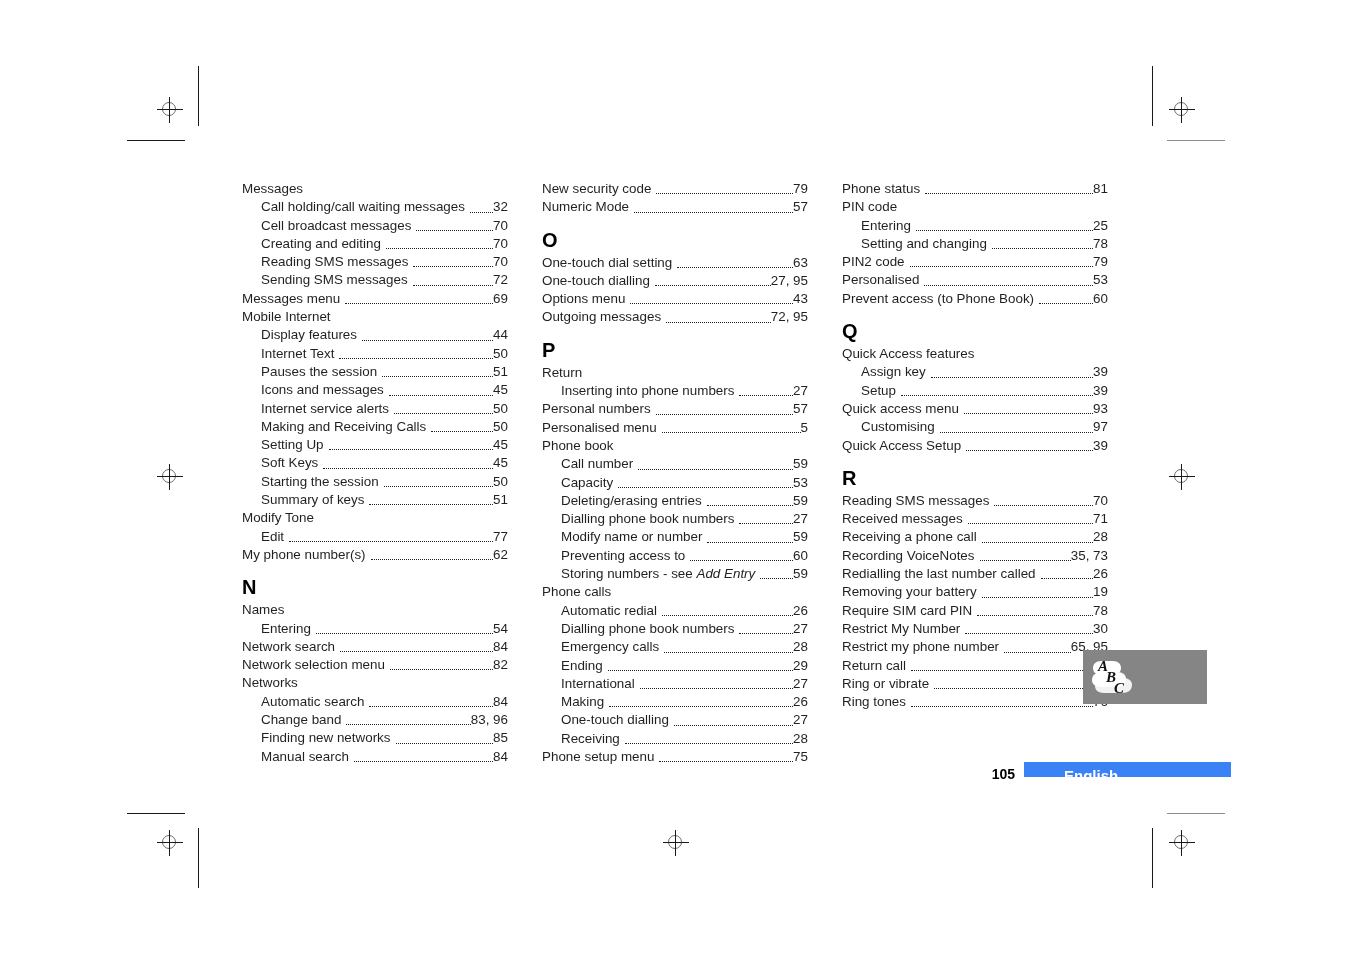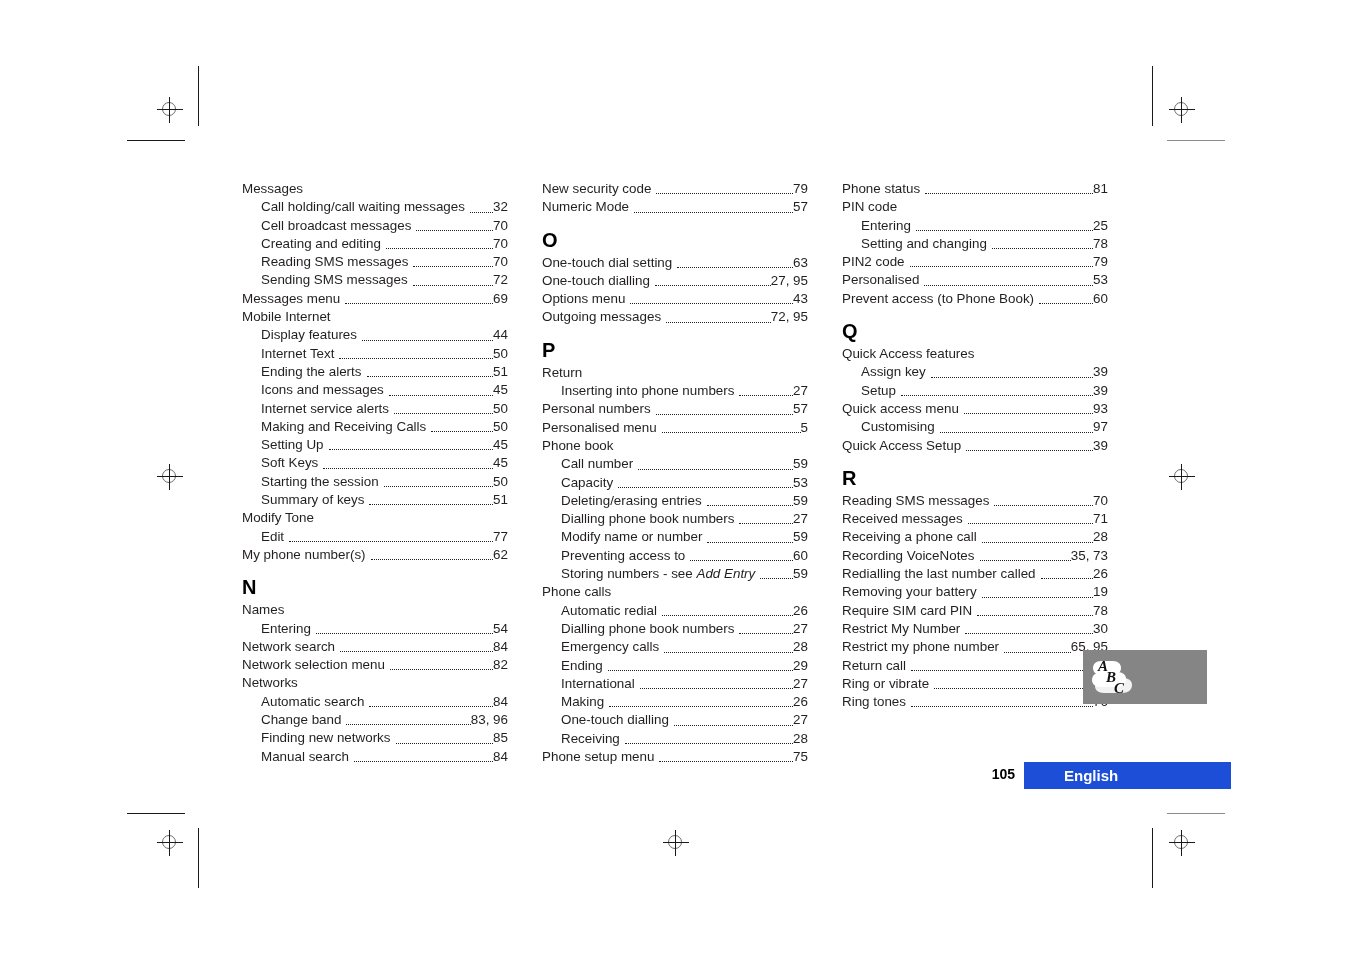--- a/index.html
+++ b/index.html
@@ -145,22 +145,22 @@
     font-size: 14px;
     font-weight: bold;
     color: #000000;
     line-height: 20px;
   }
   .lang-bar {
     position: absolute;
     left: 49px;
     top: 2px;
     width: 207px;
-    height: 27px;
-    background: #1d4ed8;
+    height: 15px;
+    background: #3b82f6;
   }
   .lang-bar .lang-text {
     position: absolute;
     left: 40px;
     top: 4px;
     color: #ffffff;
     font-size: 15px;
     font-weight: bold;
     line-height: 19px;
   }
@@ -273,21 +273,21 @@
         <span class="leader"></span>
         <span class="pageno">44</span>
       </div>
       <div class="entry sub">
         <span class="label">Internet Text</span>
         <span class="gap"></span>
         <span class="leader"></span>
         <span class="pageno">50</span>
       </div>
       <div class="entry sub">
-        <span class="label">Ending the alerts</span>
+        <span class="label">Pauses the session</span>
         <span class="gap"></span>
         <span class="leader"></span>
         <span class="pageno">51</span>
       </div>
       <div class="entry sub">
         <span class="label">Icons and messages</span>
         <span class="gap"></span>
         <span class="leader"></span>
         <span class="pageno">45</span>
       </div>

